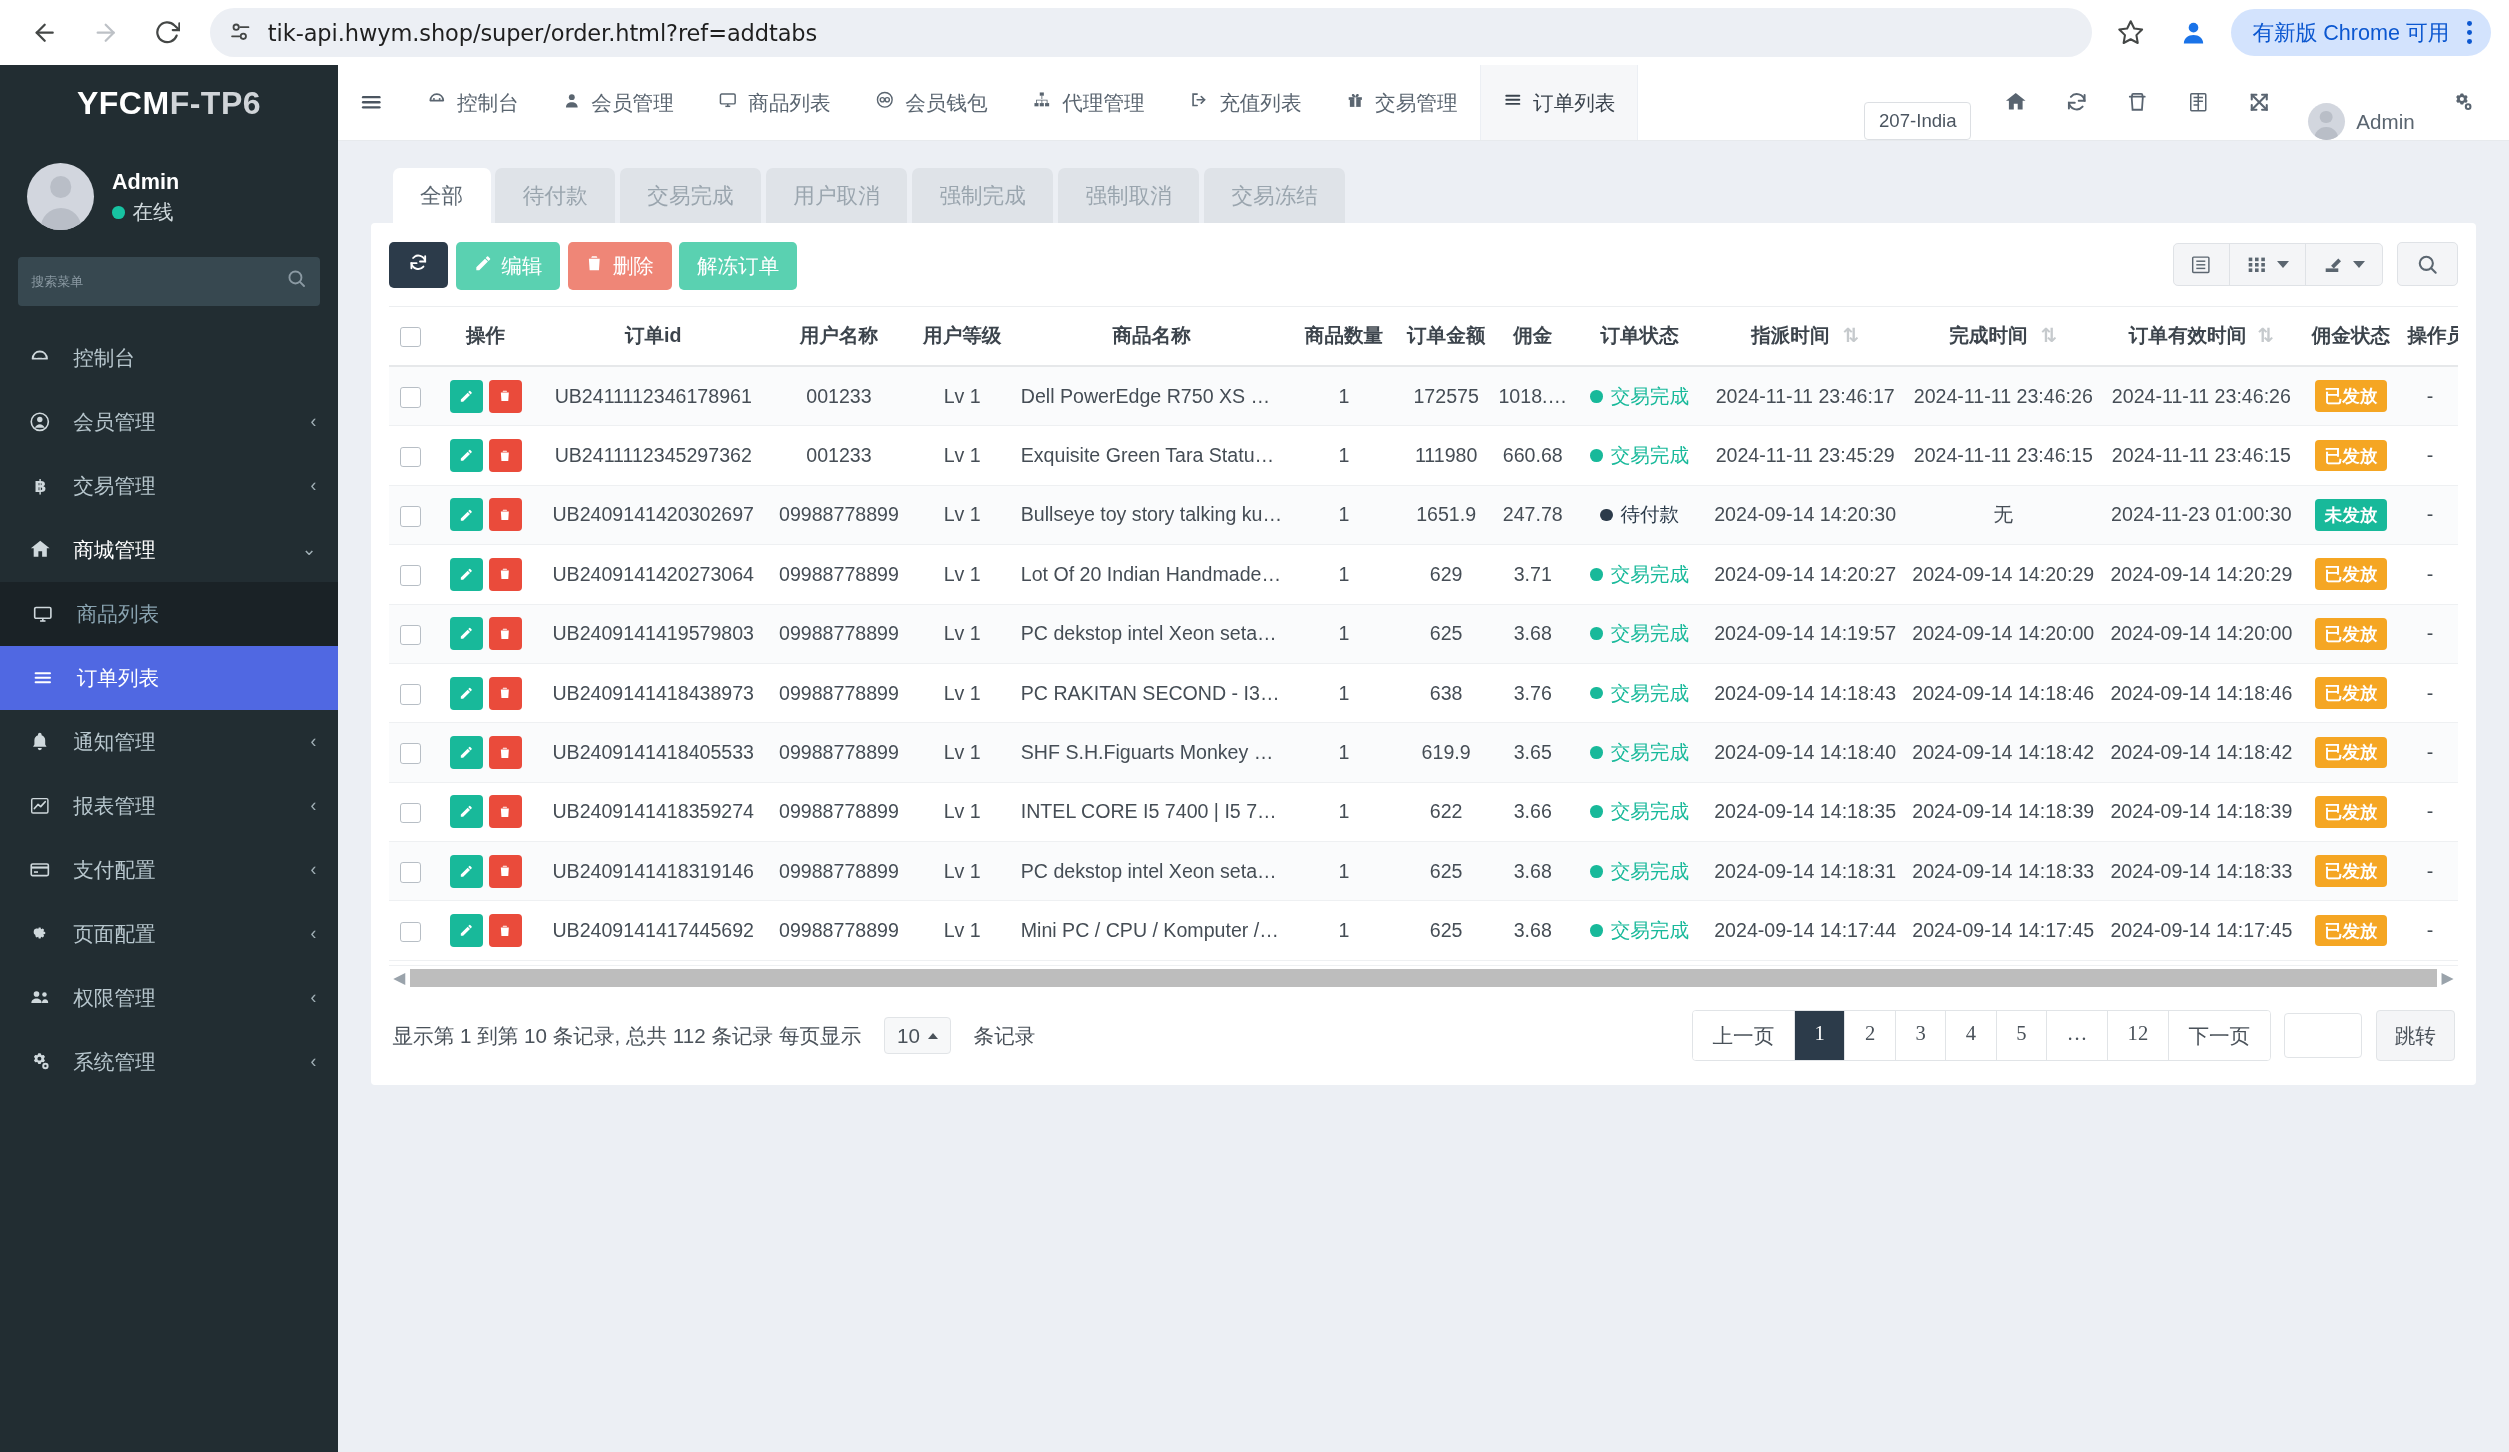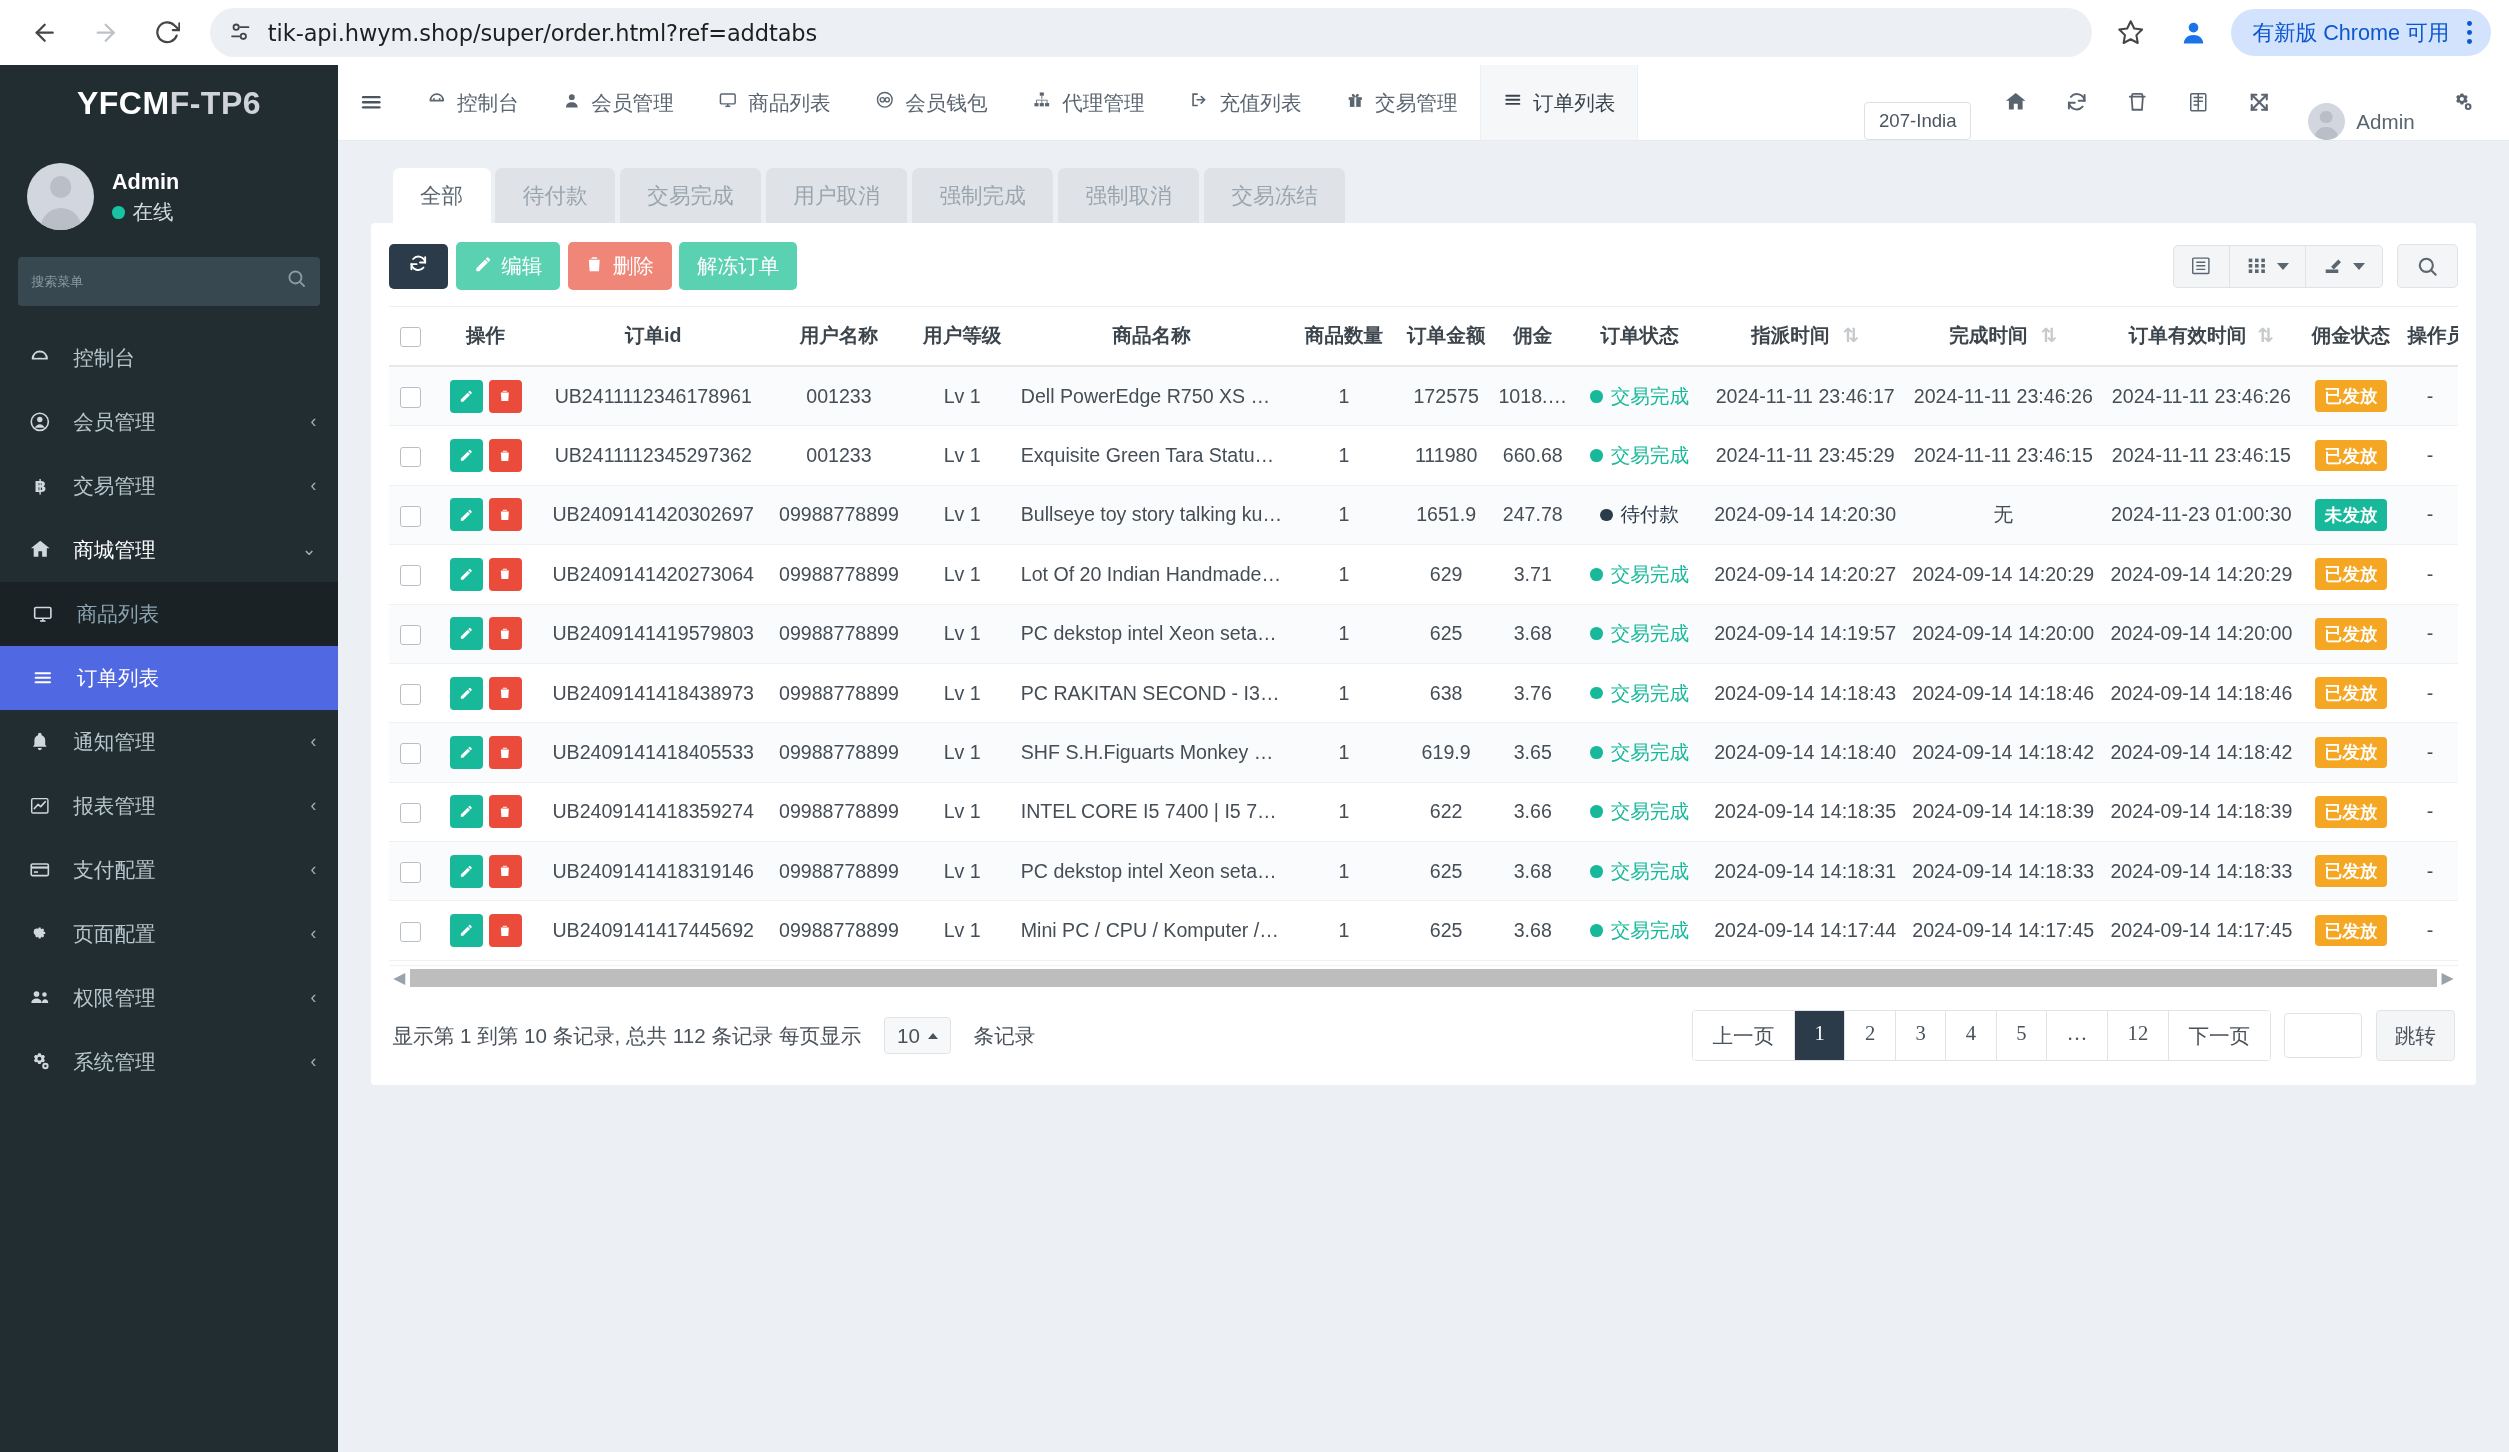--- a/index.html
+++ b/index.html
@@ -210,21 +210,21 @@
   }
   .tab.active { background:#ffffff; color:#5b6670; }
 
   .panel {
     background:#ffffff;
     border-radius: 3.9px;
     padding: 19.6px 17.6px 0 17.6px;
     min-height: 784px;
   }
 
-  .toolbar { display:flex; align-items:center; margin-bottom: 15.7px; }
+  .toolbar { display:flex; align-items:flex-start; margin-bottom: 15.7px; font-family: Liberation Serif, serif; }
   .btn {
     border-radius: 4.9px;
     font-size: 20.6px;
     padding: 9.8px 17.6px;
     display:flex; align-items:center; gap:8.8px;
     color:#ffffff;
     white-space:nowrap;
   }
   .btn-dark { background:#2c3b4a; padding: 9.8px 19.6px; }
   .btn-green { background:#5ad1b1; }

